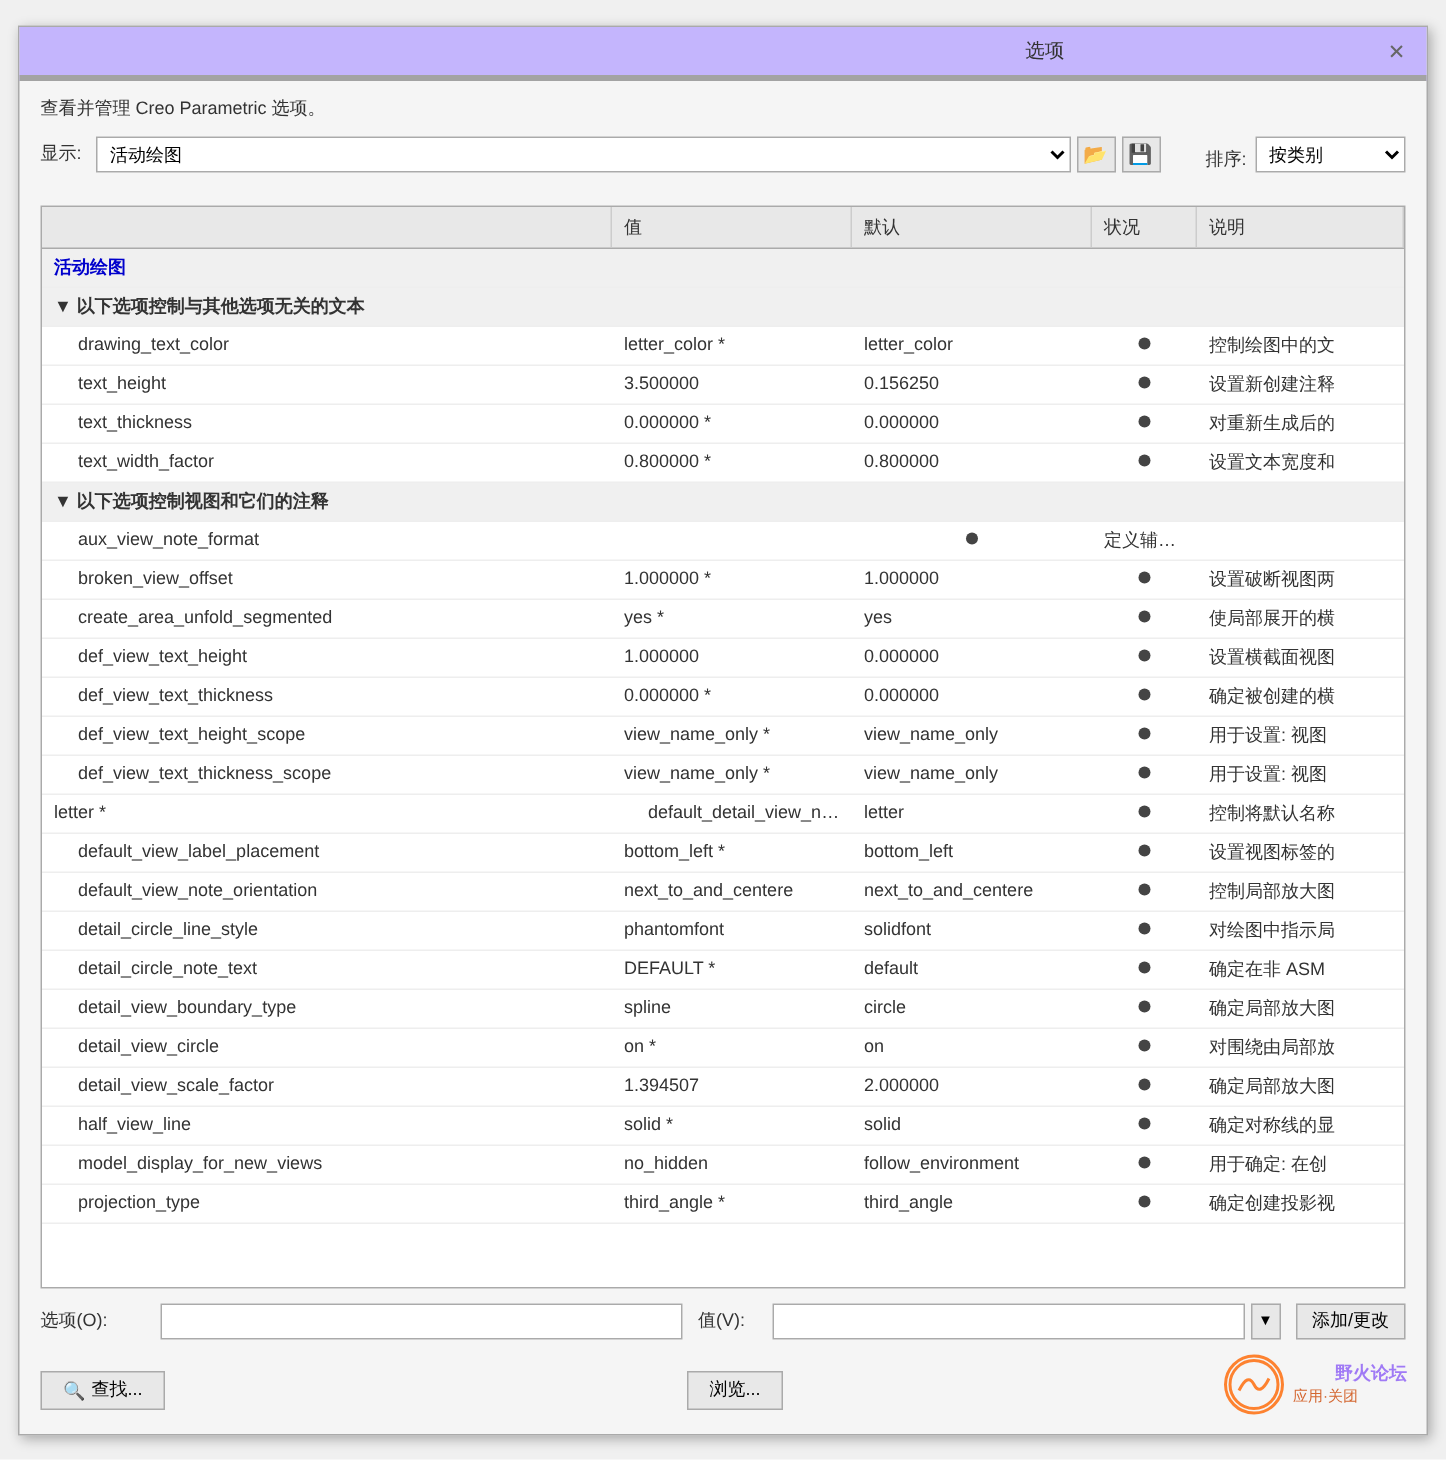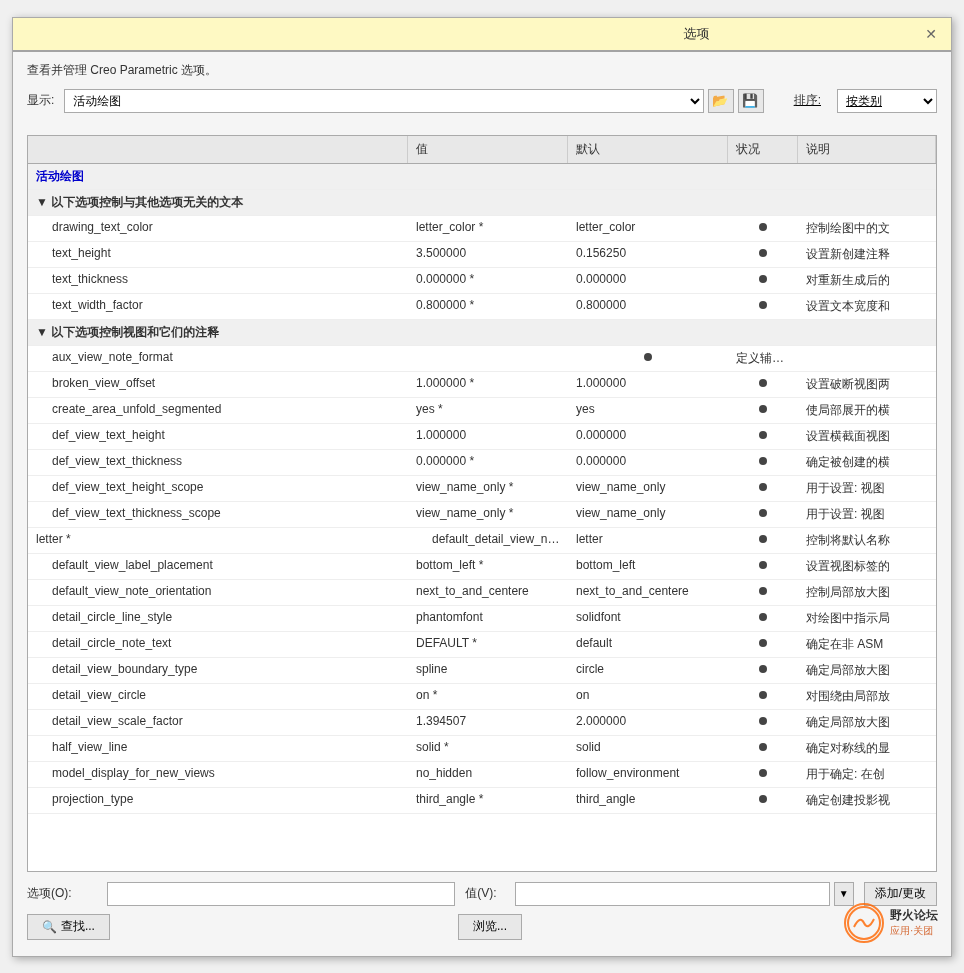--- a/index.html
+++ b/index.html
@@ -16,22 +16,22 @@
     .dialog {
       width: 940px;
       height: 940px;
       background: #f5f5f5;
       border: 1px solid #aaa;
       box-shadow: 2px 2px 8px rgba(0,0,0,0.3);
       display: flex;
       flex-direction: column;
     }
     .title-bar {
-      background: #fef9c3;
-      border-bottom: 2px solid #a3a3a3;
+      background: #c4b5fd;
+      border-bottom: 4px solid #a3a3a3;
       padding: 6px 10px;
       display: flex;
       justify-content: space-between;
       align-items: center;
     }
     .title-text {
       flex: 1;
       text-align: center;
       font-size: 13px;
       color: #333;
@@ -91,24 +91,23 @@
       border: 1px solid #aaa;
       background: #e8e8e8;
       cursor: pointer;
       display: flex;
       align-items: center;
       justify-content: center;
       font-size: 13px;
     }
     .sort-row {
       display: flex;
-      align-items: center;
-      gap: 16px;
+      align-items: flex-end;
+      gap: 6px;
       margin-left: 20px;
-      text-decoration: underline;
     }
     .sort-select {
       width: 100px;
       height: 24px;
       border: 1px solid #aaa;
       background: white;
       font-size: 12px;
       padding: 0 4px;
     }
     .table-container {
@@ -167,21 +166,21 @@
       display: inline-block;
       width: 8px;
       height: 8px;
       border-radius: 50%;
       background: #444;
     }
     .bottom-section {
       padding: 10px 0 6px 0;
       display: flex;
       flex-direction: column;
-      gap: 8px;
+      gap: 21px;
     }
     .options-row {
       display: flex;
       align-items: center;
       gap: 10px;
     }
     .options-label {
       font-size: 12px;
       color: #333;
       width: 70px;
@@ -514,18 +513,18 @@
 
 <div class="watermark" style="position:absolute;bottom:14px;right:14px;">
   <div class="watermark-inner">
     <div class="watermark-circle">
       <svg width="36" height="36" viewBox="0 0 36 36">
         <circle cx="18" cy="18" r="16" fill="none" stroke="#ff6600" stroke-width="2"></circle>
         <path d="M8 22 Q14 10 18 18 Q22 26 28 14" stroke="#ff6600" stroke-width="2" fill="none"></path>
       </svg>
     </div>
     <div>
-      <div style="font-size:12px;color:#000000;font-weight:bold;">野火论坛</div>
+      <div style="font-size:12px;color:#8b5cf6;font-weight:bold;margin-left:28px;">野火论坛</div>
       <div style="font-size:10px;color:#cc4400;">应用·关团</div>
     </div>
   </div>
 </div>
 </div>
 
 </body></html>

